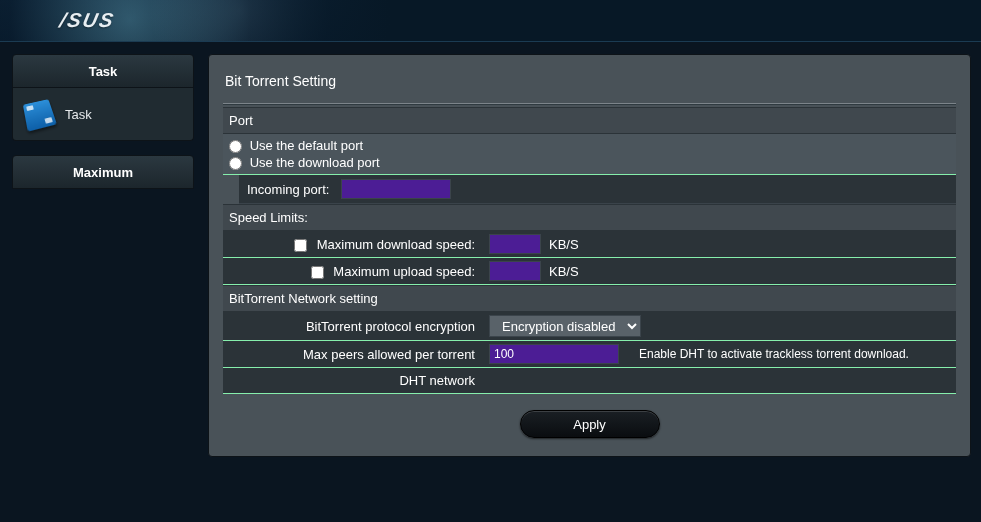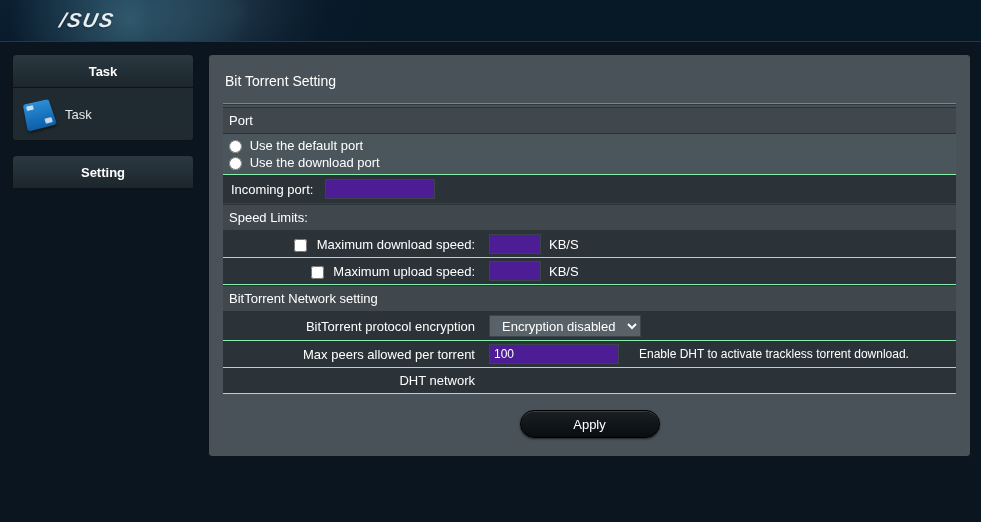--- a/index.html
+++ b/index.html
@@ -136,20 +136,21 @@
     padding-right: 14px;
     color: #fff;
     font-size: 13px;
   }
   .radio-row { padding:3px 6px; }
   .radio-row input { margin-right:4px; vertical-align:middle;}
   .sub-row {
     display:flex; align-items:center; gap:12px;
     background:#2b3338; padding:4px 8px;
     border-bottom:1px solid #3a434a;
+    margin-left:16px;
   }
   .sub-row .slabel { color:#fff; }
   input[type=text]{
     background:#4c1d95;
     border:1px solid #3b444b;
     color:#fff;
     height:20px;
     padding:0 4px;
     font-size:12px;
   }
@@ -196,21 +197,21 @@
       <div class="nav-header">Task</div>
       <div class="nav-body">
         <div class="nav-item">
           <span class="icon task-icon"></span>
           <span>Task</span>
         </div>
       </div>
     </div>
 
     <div class="nav-block">
-      <div class="nav-header">Setting</div>
+      <div class="nav-header">Maximum</div>
     </div>
 
   </div>
 
   <div class="main">
     <div class="page-title">Bit Torrent Setting</div>
     <div class="hr-top"></div>
 
     <div class="sect-title">Port</div>
     <div class="radio-row row" style="display:block;">

